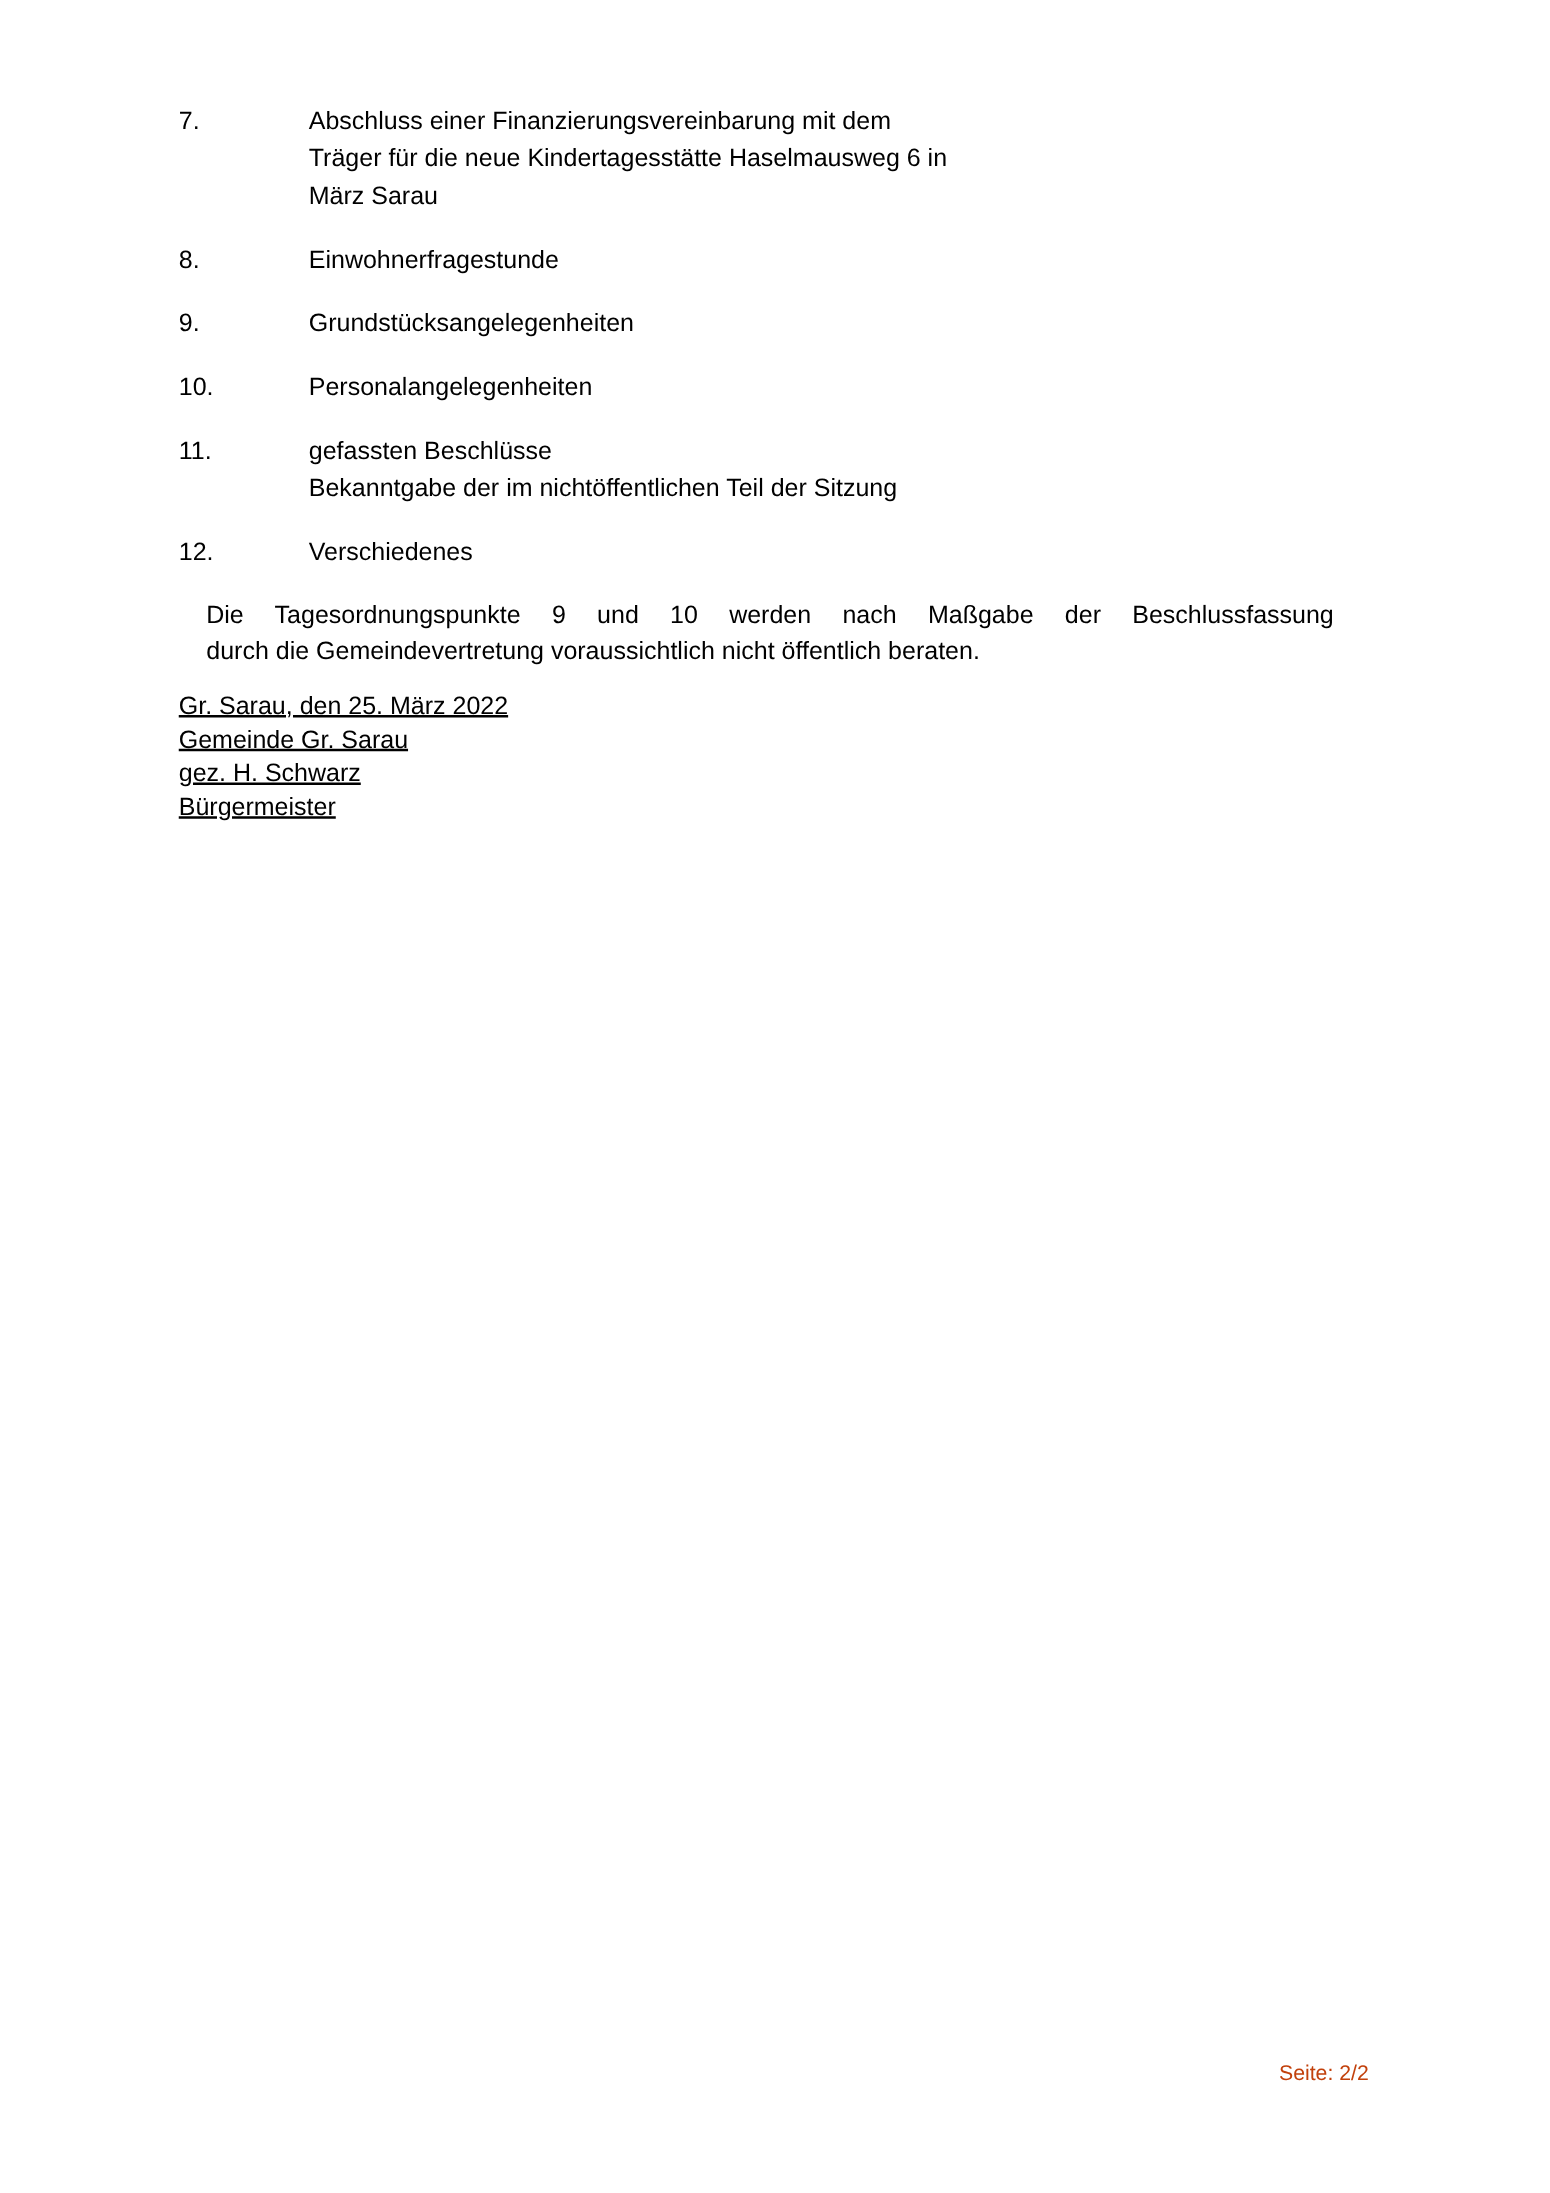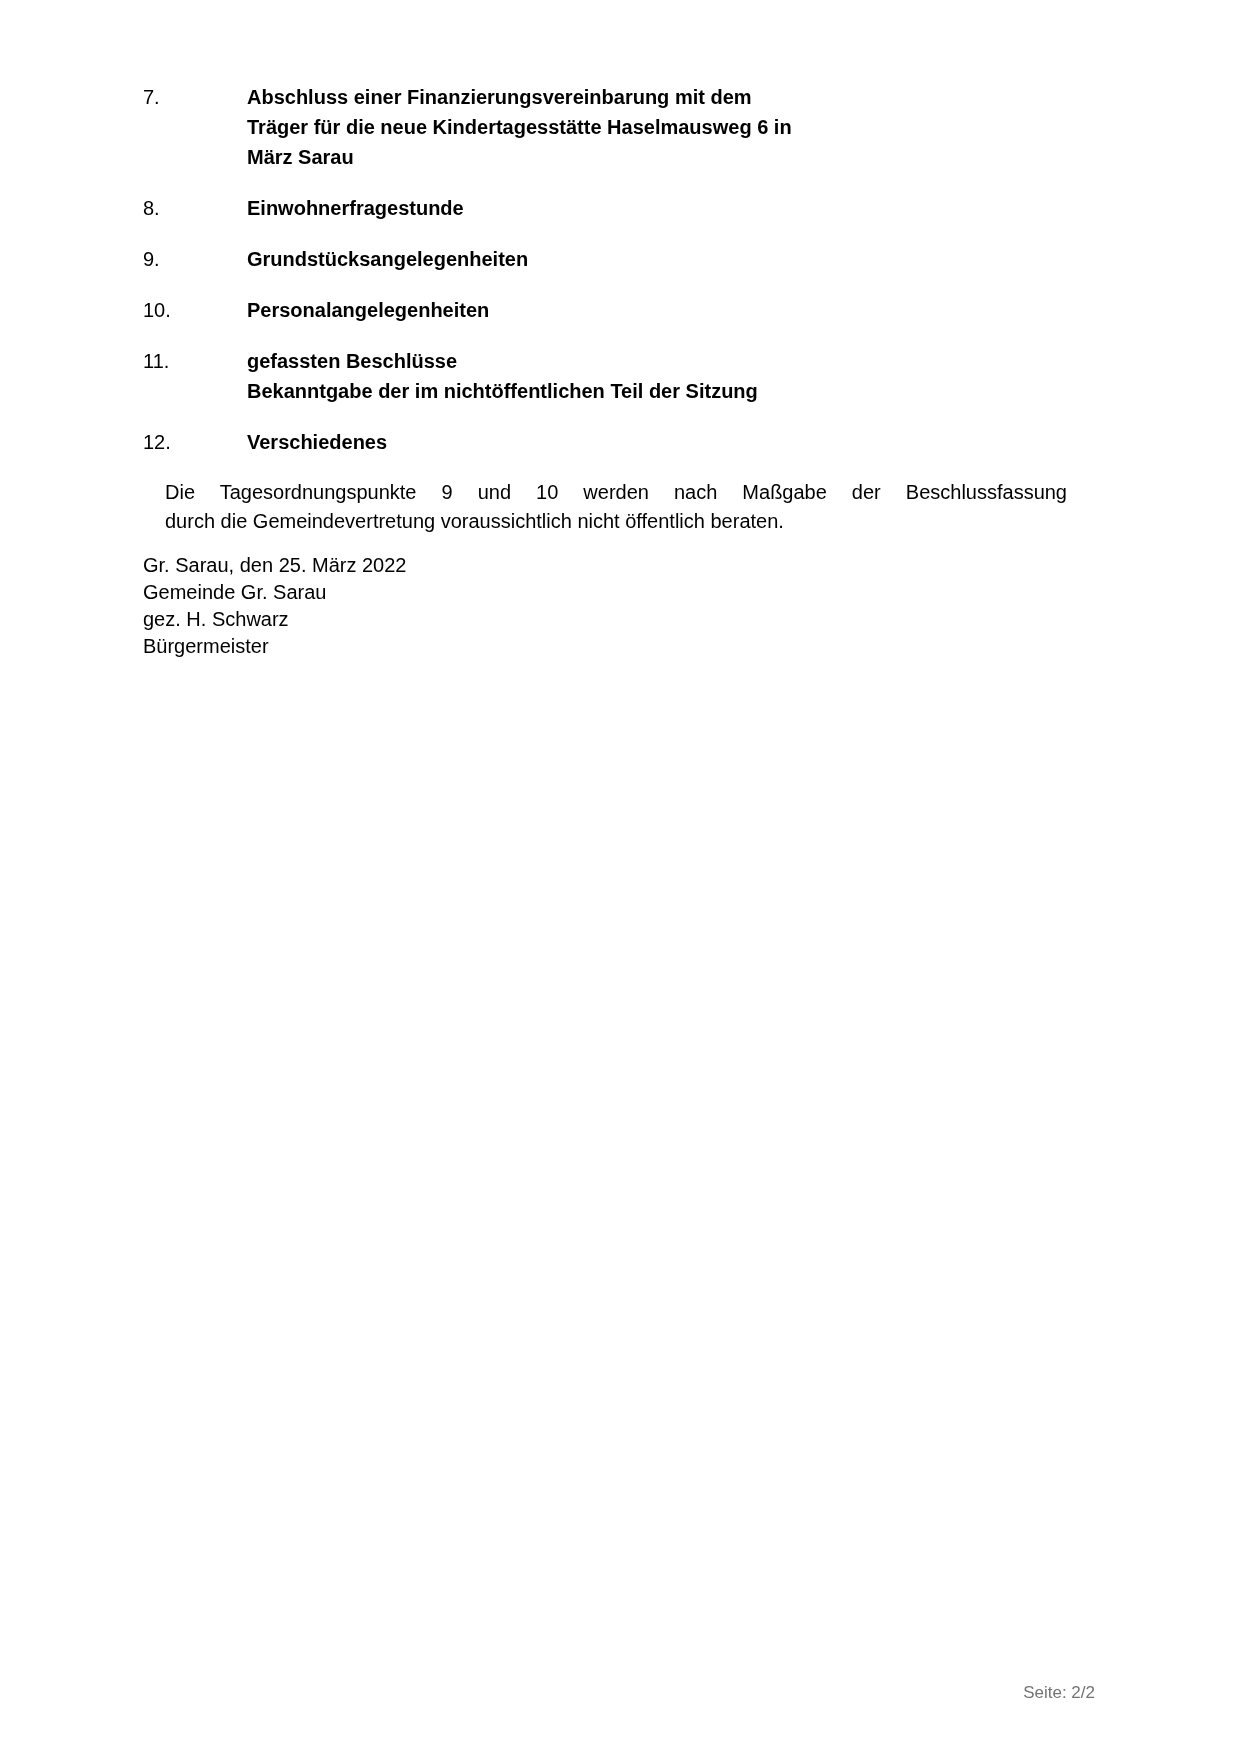--- a/index.html
+++ b/index.html
@@ -27,42 +27,42 @@
     display: flex;
     line-height: 30px;
     margin-bottom: 21px;
   }
   .agenda-num {
     flex: 0 0 104px;
     width: 104px;
   }
   .agenda-text {
     flex: 1 1 auto;
-    font-weight: bold;
   }
   .note {
     margin-top: 15px;
     line-height: 29px;
     margin-left: 22px;
   }
   .note .justify-line {
     text-align: justify;
     text-align-last: justify;
   }
   .signature {
     margin-top: 16px;
     line-height: 27px;
+    text-decoration: underline;
   }
   .footer {
     position: absolute;
-    top: 1682px;
+    top: 1648px;
     right: 145px;
     font-size: 17px;
     line-height: 22px;
-    color: #737373;
+    color: #c2410c;
   }
 </style>
 </head>
 <body>
 
 <div class="page">
   <div class="content">
 
     <div class="agenda-row">
       <div class="agenda-num">7.</div>

